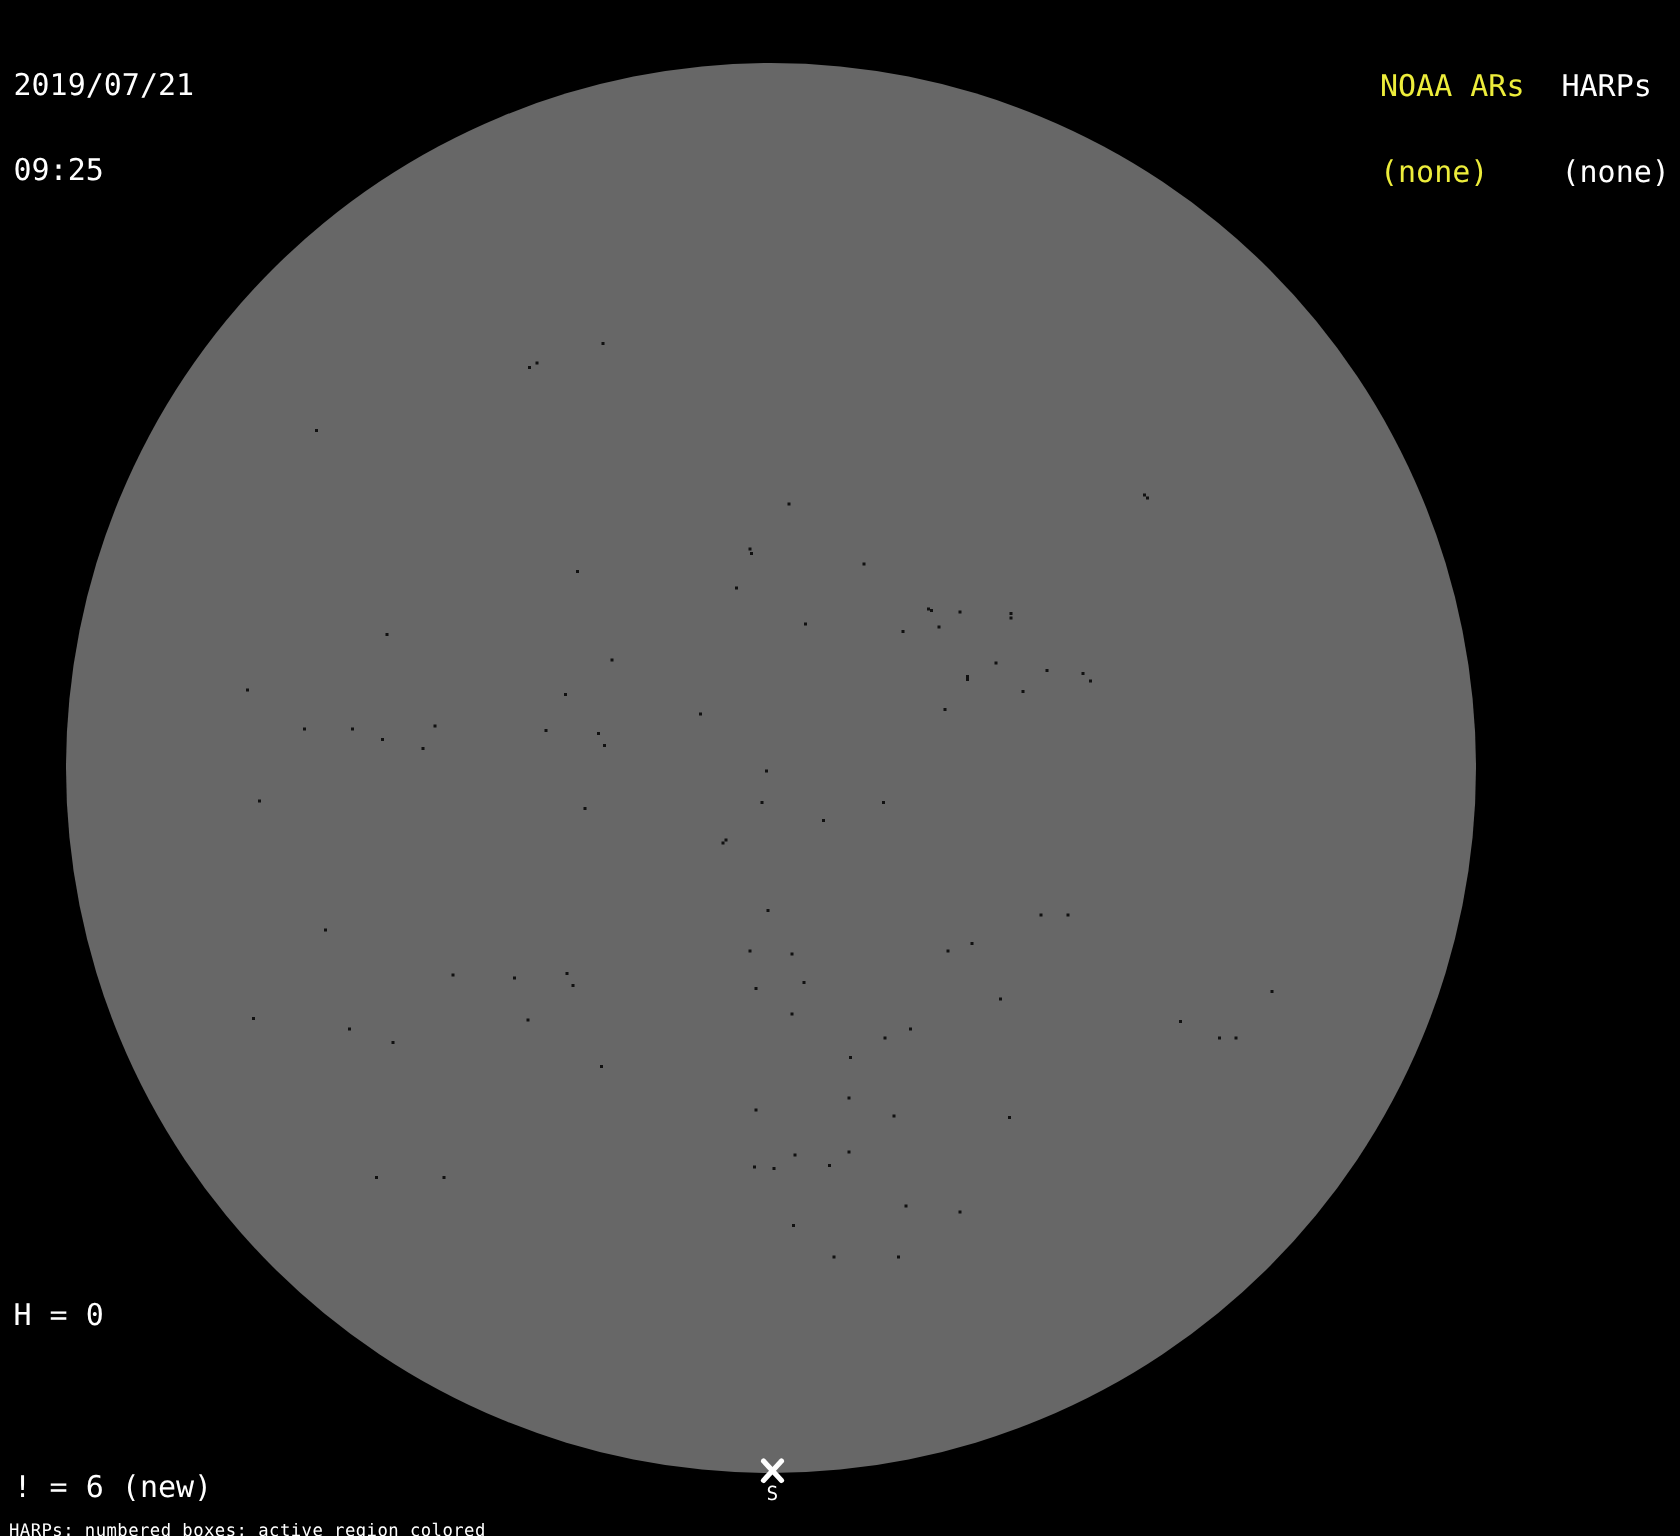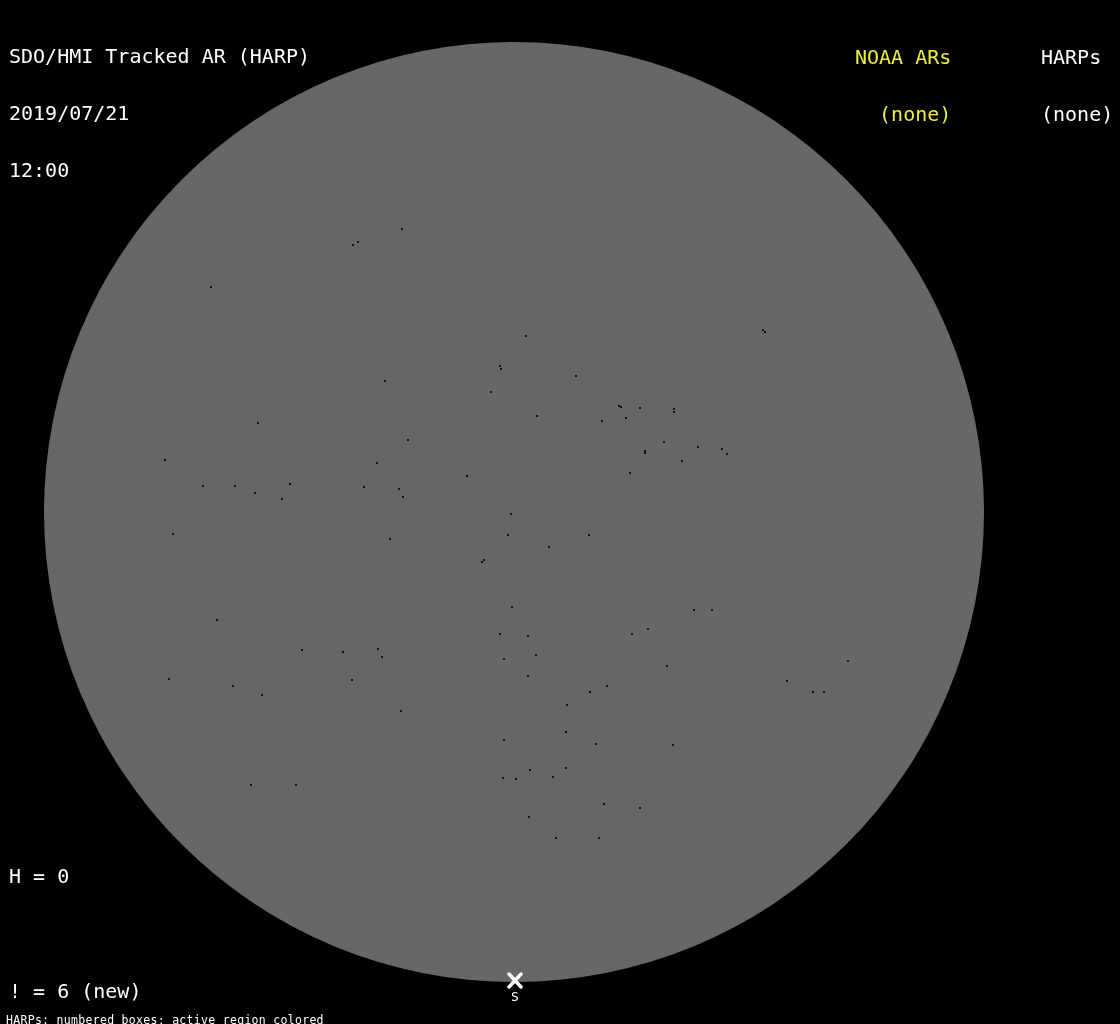--- a/index.html
+++ b/index.html
@@ -29,21 +29,21 @@
   }
   .hdr-left {
     position: absolute; left: 9px; top: 9px;
     font-size: 20px; line-height: 19px; white-space: pre;
   }
   .hdr-right {
     position: absolute; top: 10px; left: 0; width: 1120px;
     font-size: 20px; line-height: 19px;
   }
   .hdr-col { position: absolute; top: 0; white-space: pre; }
-  .col-noaa { left: 855px; color: var(--yellow); text-align: right; }
+  .col-noaa { left: 920px; color: var(--yellow); }
   .col-harps { left: 1013px; color: var(--fg); margin-left: 28px; }
   .legend {
     position: absolute; left: 9px; top: 829px;
     font-size: 20px; line-height: 19.2px; white-space: pre;
   }
   .legend .gap { height: 19px; }
   .footnotes {
     position: absolute; left: 6px; top: 990px;
     font-size: 11.5px; line-height: 12px; white-space: pre;
     letter-spacing: 0.3px;
@@ -154,23 +154,22 @@
       <div class="speck" style="left: 502px; top: 777px;"></div>
       <div class="speck" style="left: 515px; top: 778px;"></div>
       <div class="speck" style="left: 603px; top: 803px;"></div>
       <div class="speck" style="left: 639px; top: 807px;"></div>
       <div class="speck" style="left: 528px; top: 816px;"></div>
       <div class="speck" style="left: 555px; top: 837px;"></div>
       <div class="speck" style="left: 598px; top: 837px;"></div>
     </div>
 
   <div class="hdr-left">
-    <div>SDO/HMI Tracked AR (HARP)</div>
     <div>2019/07/21</div>
-    <div>12:00</div>
+    <div>09:25</div>
   </div>
 
   <div class="hdr-right">
     <div class="hdr-col col-noaa">
       <div>NOAA ARs</div>
       <div>(none)</div>
     </div>
     <div class="hdr-col col-harps">
       <div>HARPs</div>
       <div>(none)</div>

